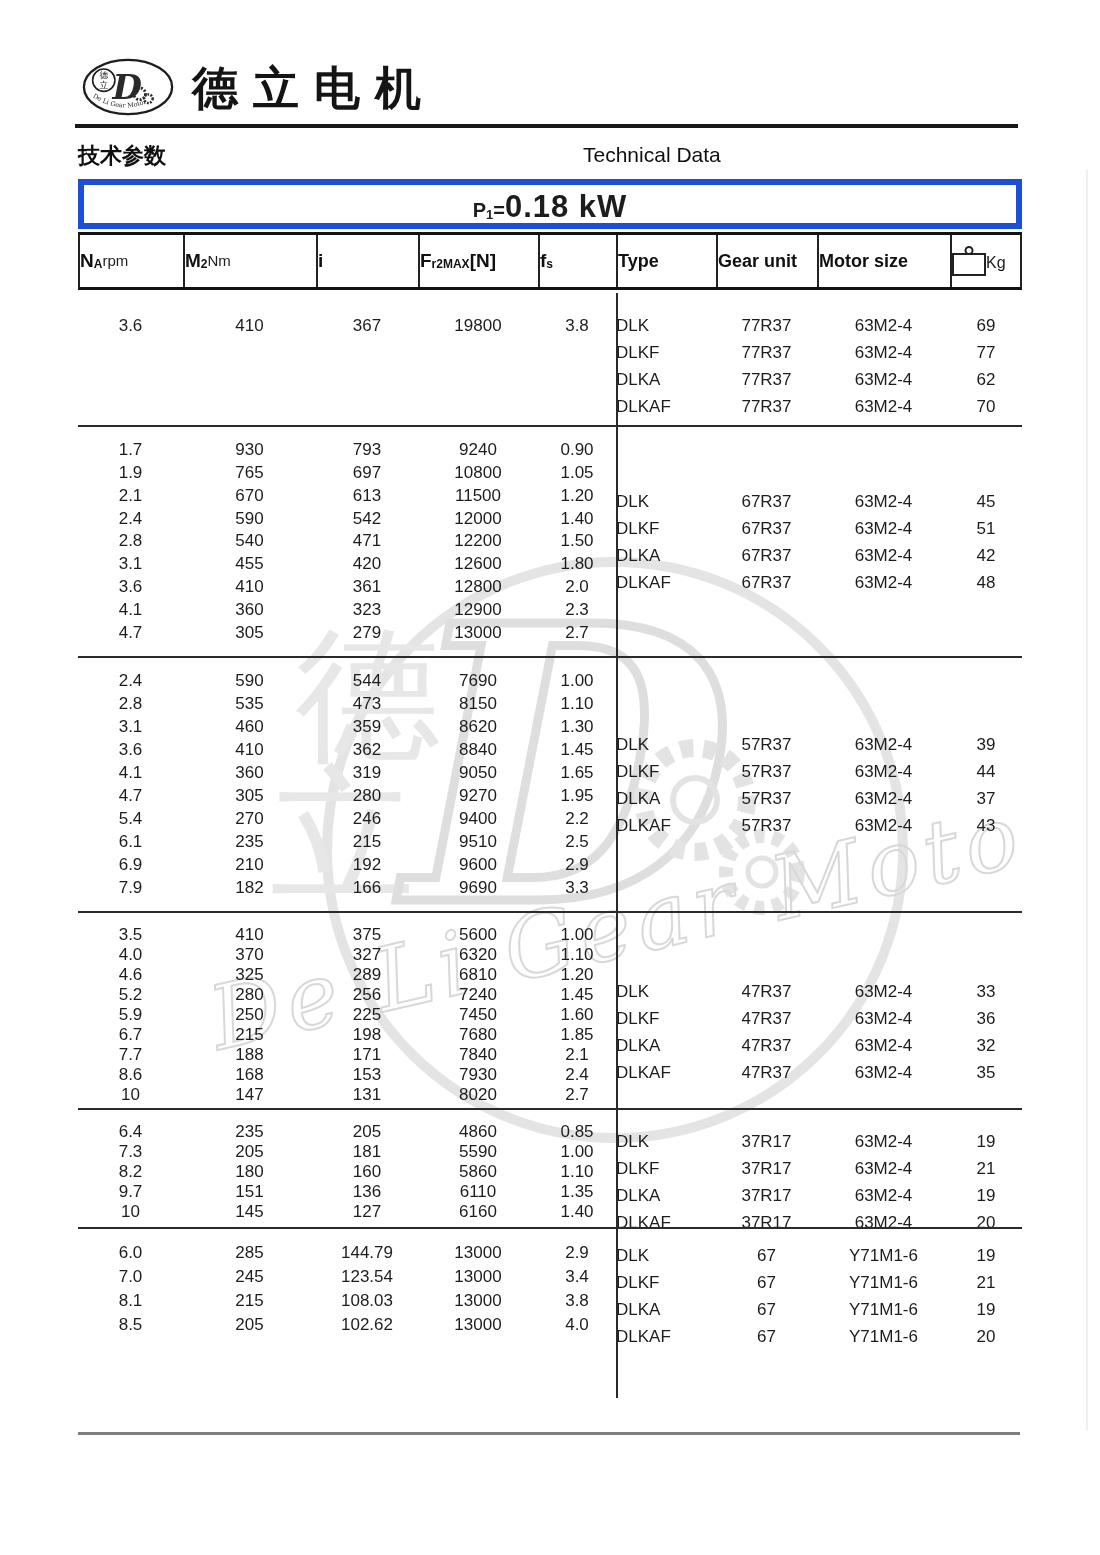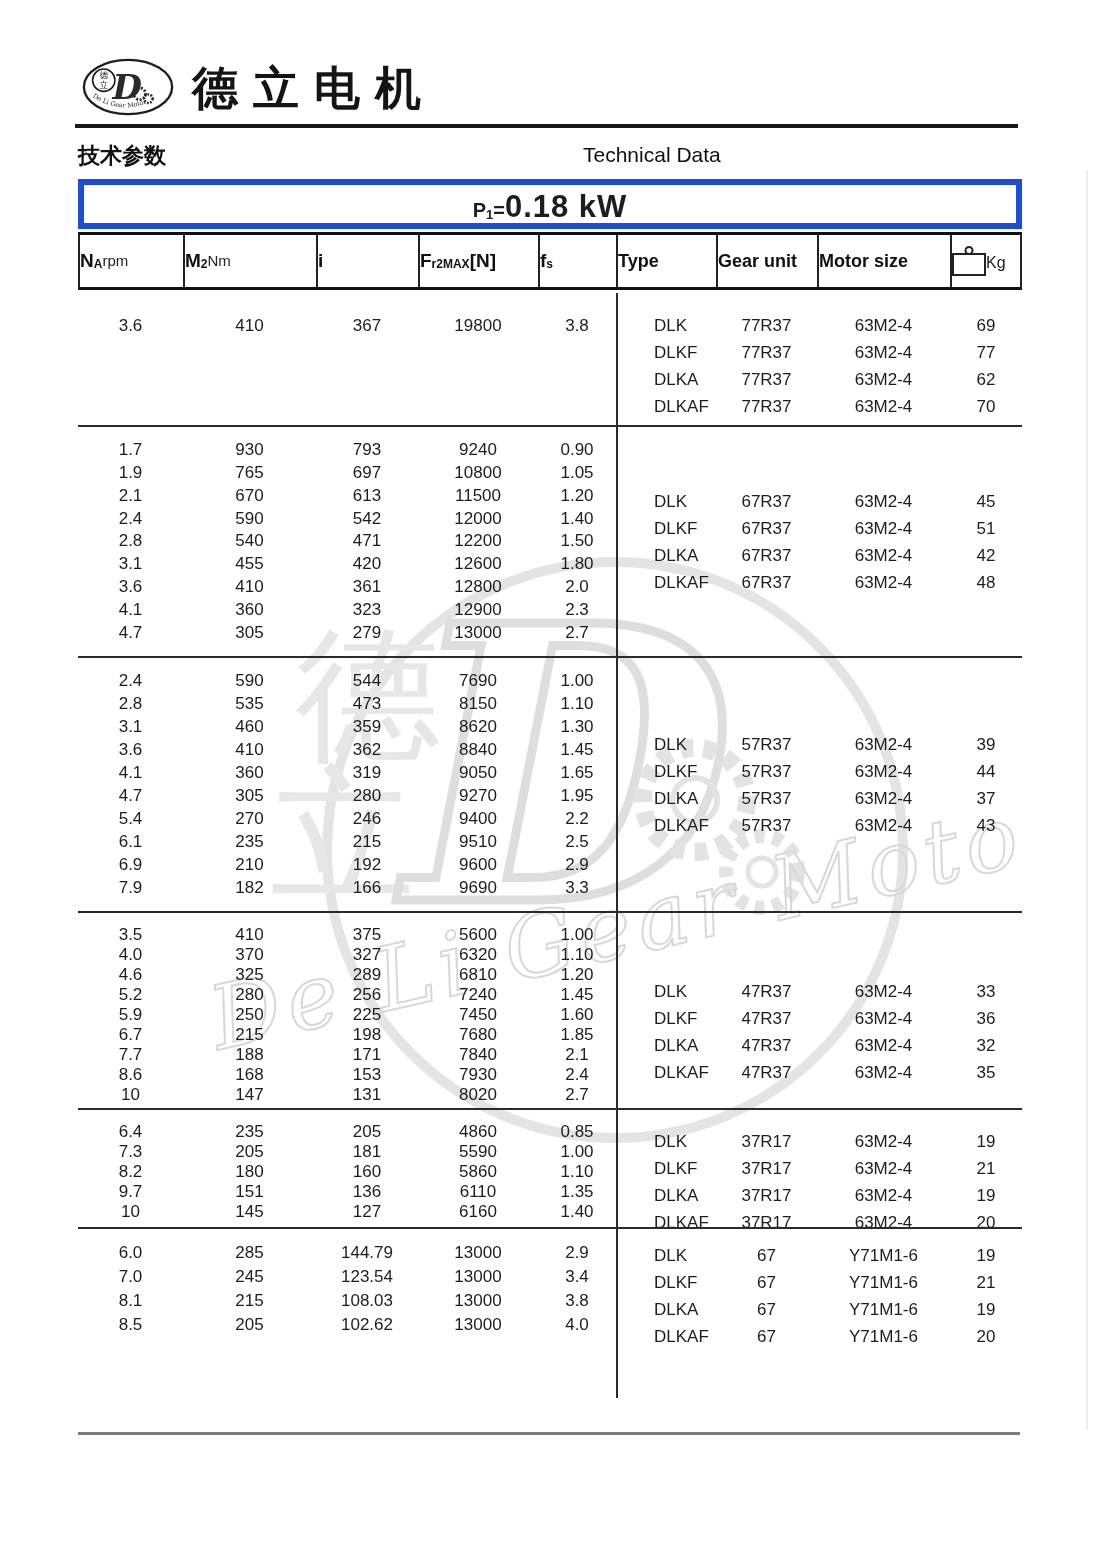--- a/index.html
+++ b/index.html
@@ -39,21 +39,21 @@
 
   
   .tbody{position:absolute;left:78px;top:290px;width:944px;}
   .group{position:relative;box-sizing:border-box;}
   .group.sep{border-top:2px solid #2a2a2a;}
   .gleft{position:absolute;left:0;top:0;width:538px;height:100%;display:grid;
          grid-template-columns:105px 133px 102px 120px 78px;padding:12px 0;box-sizing:border-box;}
   .gright{position:absolute;left:538px;width:406px;display:grid;
           grid-template-columns:100px 101px 133px 72px;grid-auto-rows:27px;}
   .cell{display:flex;align-items:center;justify-content:center;font-size:17px;color:#1d1d1d;}
-  .cell.type{justify-content:flex-start;padding-left:38px;}
+  .cell.type{justify-content:flex-start;}
   .v-divider{position:absolute;left:616px;top:293px;width:2px;height:1105px;background:#2a2a2a;}
 
   
   .footer-rule{position:absolute;left:78px;top:1432px;width:942px;height:3px;background:#7e7e7e;}
   .page-num{position:absolute;left:78px;top:1444px;width:944px;text-align:center;
             font-size:20px;color:#1a1a1a;}
 
   
   .watermark{position:absolute;left:200px;top:540px;width:820px;height:620px;pointer-events:none;}
   .scan-edge{position:absolute;left:1086px;top:170px;width:2px;height:1260px;background:#cfcfcf;opacity:.35;}

